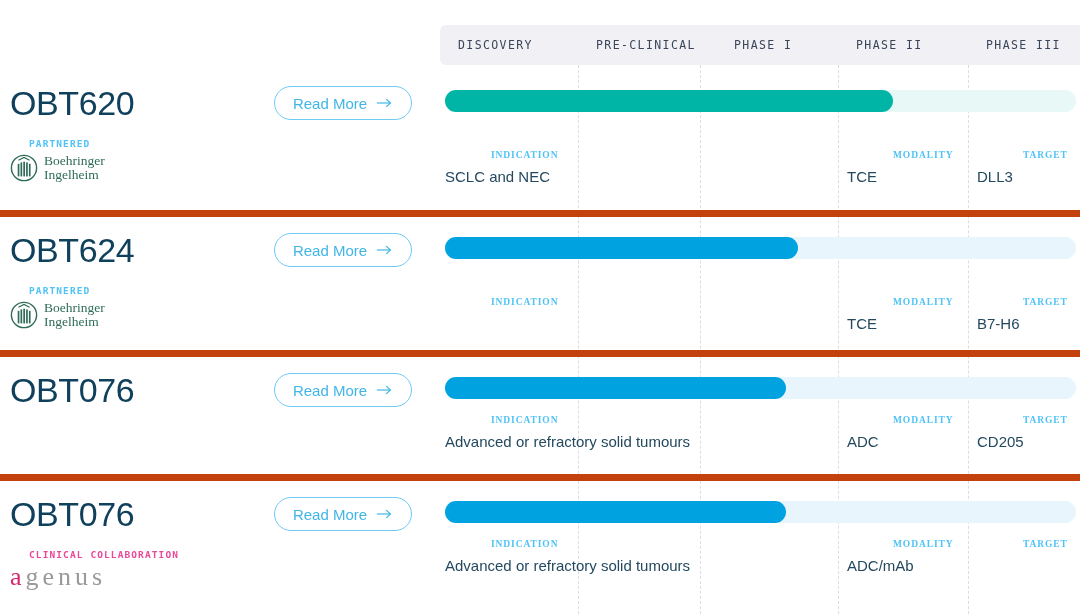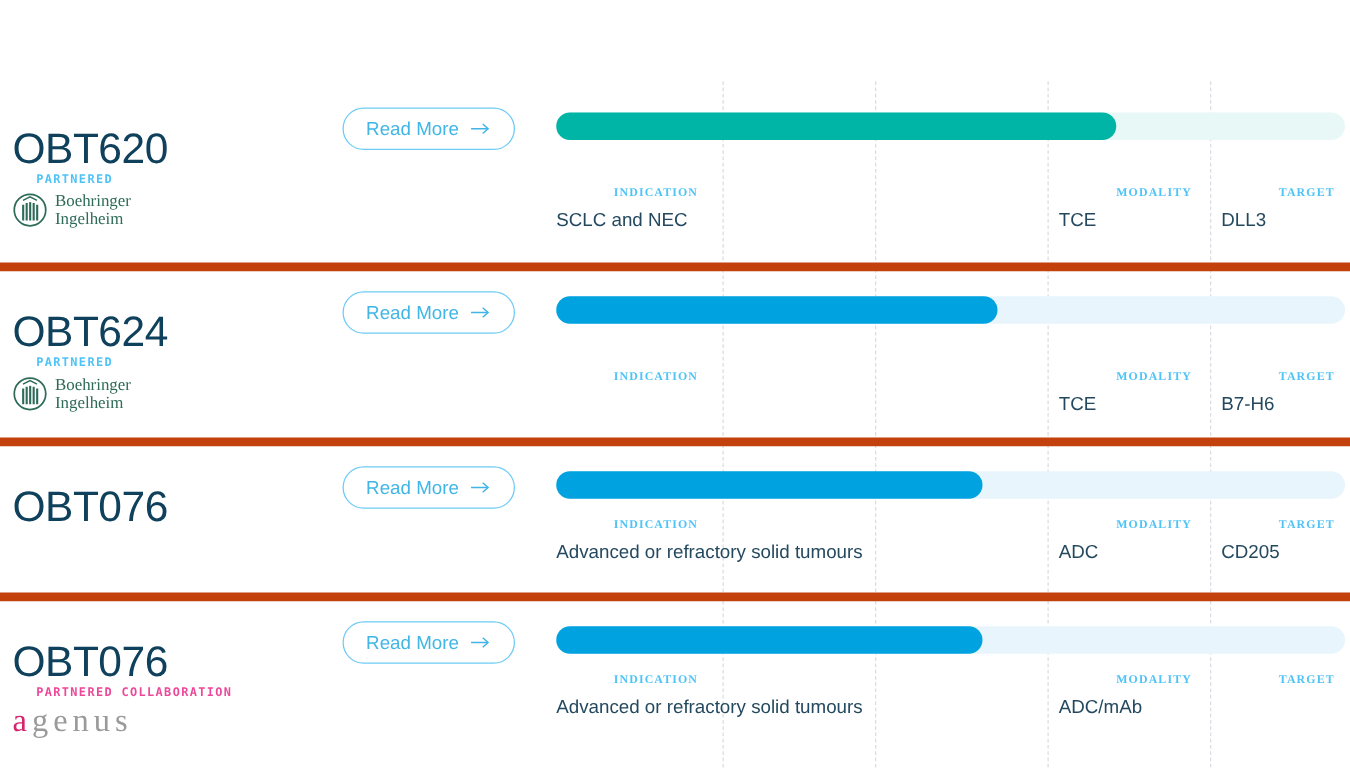--- a/index.html
+++ b/index.html
@@ -77,21 +77,20 @@
 
   
   .drug-name {
     position: absolute;
     left: 10px;
     font-size: 34px;
     font-weight: 400;
     letter-spacing: -0.4px;
     color: #10415c;
     white-space: nowrap;
-    margin-top: 16px;
   }
   .row-0 .drug-name,
   .row-1 .drug-name { top: 14px; }
   .row-2 .drug-name { top: 14px; }
   .row-3 .drug-name { top: 14px; }
 
   .partner-tag {
     position: absolute;
     left: 11px;
     font-family: "DejaVu Sans Mono", "Liberation Mono", monospace;
@@ -217,20 +216,27 @@
 
   .row-0 .cell, .row-1 .cell { top: 80px; }
   .row-2 .cell { top: 58px; }
   .row-3 .cell { top: 58px; }
 </style>
 </head>
 <body>
 
 <div class="pipeline">
 
+  <div class="phase-header">
+    <div class="phase-cell ph-0">DISCOVERY</div>
+    <div class="phase-cell ph-1">PRE-CLINICAL</div>
+    <div class="phase-cell ph-2">PHASE I</div>
+    <div class="phase-cell ph-3">PHASE II</div>
+    <div class="phase-cell ph-4">PHASE III</div>
+  </div>
 
   <div class="col-divider cd-1"></div>
   <div class="col-divider cd-2"></div>
   <div class="col-divider cd-3"></div>
   <div class="col-divider cd-4"></div>
 
   <div class="row row-0">
     <div class="drug-name">OBT620</div>
 
     <div class="partner-tag tag-partnered">PARTNERED</div>
@@ -348,21 +354,21 @@
     </div>
     <div class="cell cell-target">
       <div class="cell-label">TARGET</div>
       <div class="cell-value">CD205</div>
     </div>
   </div>
 
   <div class="row row-3">
     <div class="drug-name">OBT076</div>
 
-    <div class="partner-tag tag-collab">PARTNERED COLLABORATION</div>
+    <div class="partner-tag tag-collab">CLINICAL COLLABORATION</div>
 
     <div class="agenus-logo"><span class="a-mark">a</span><span>genus</span></div>
 
     <div class="read-more">
       <span>Read More</span>
       <svg class="arrow" viewBox="0 0 20 12">
         <line x1="1" y1="6" x2="17" y2="6" stroke="#41b6e6" stroke-width="1.4"></line>
         <polyline points="12,1.5 17,6 12,10.5" fill="none" stroke="#41b6e6" stroke-width="1.4"></polyline>
       </svg>
     </div>

